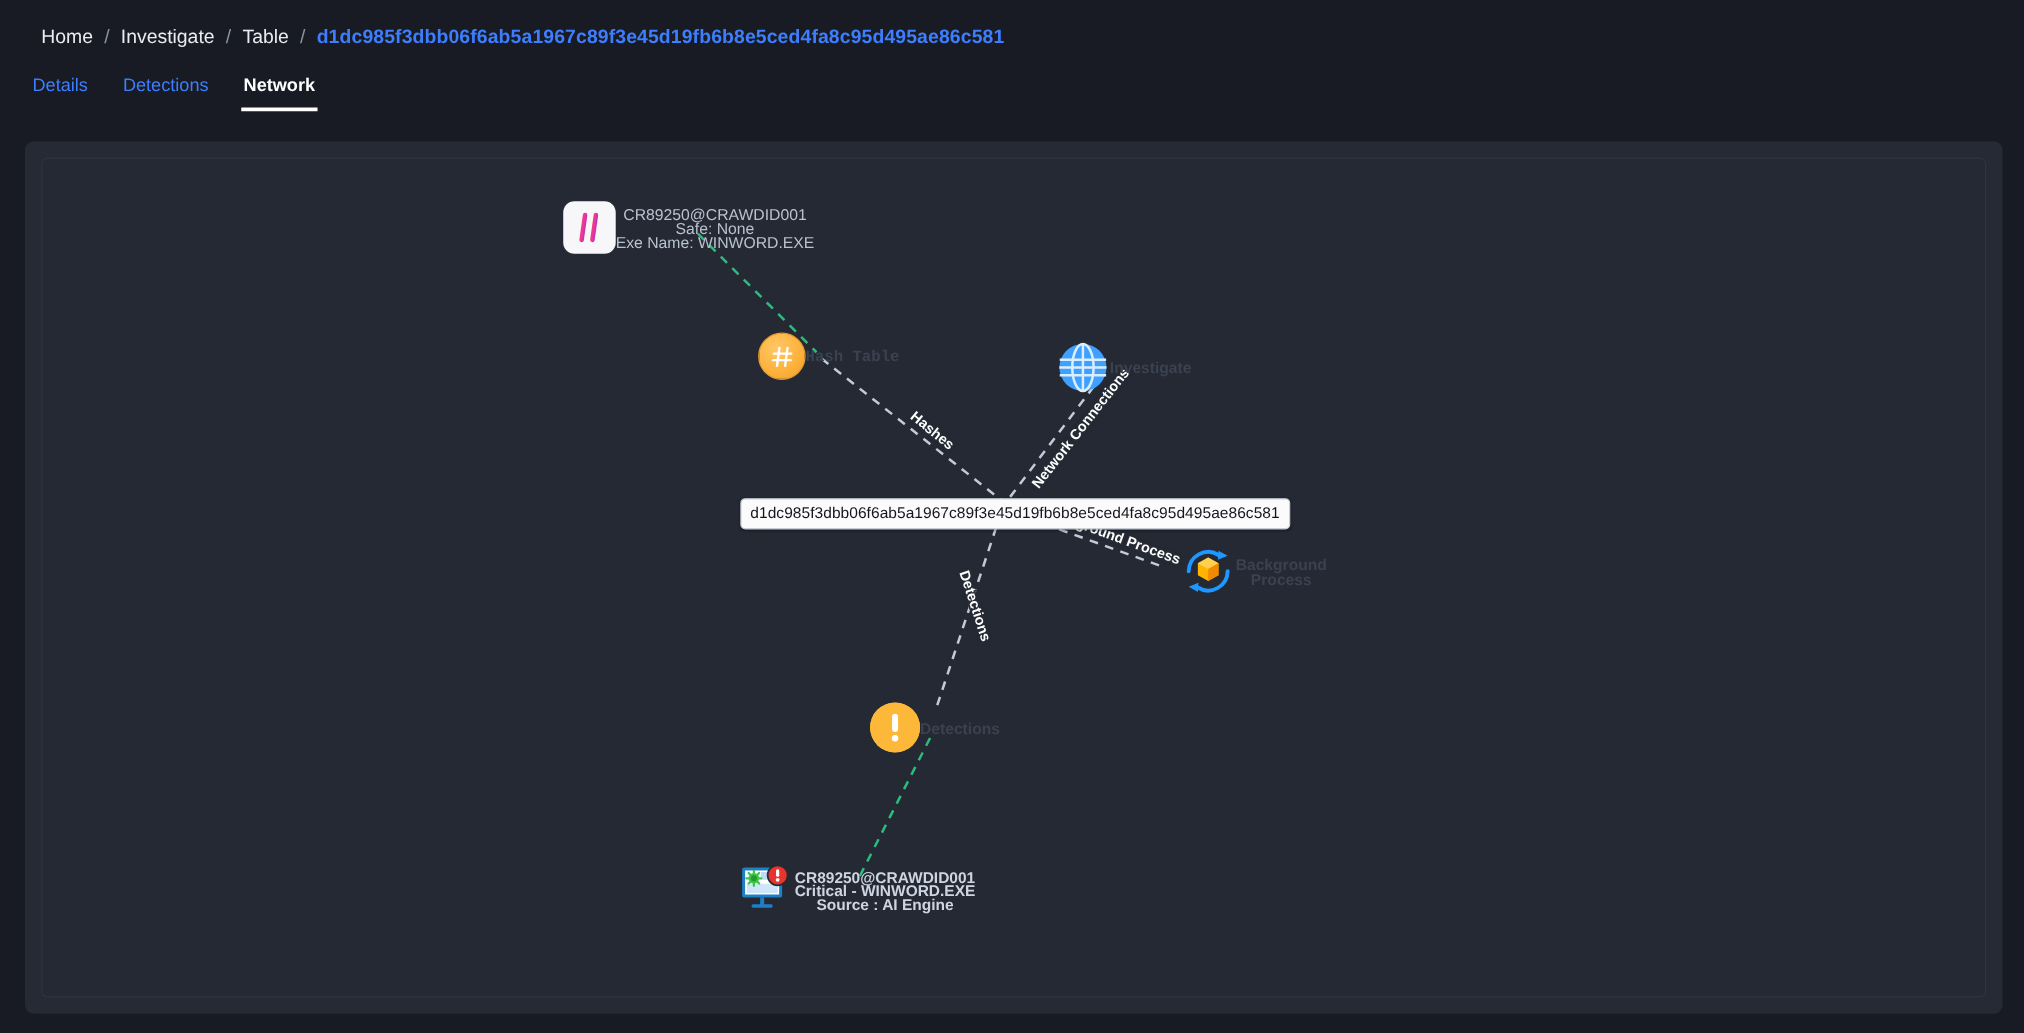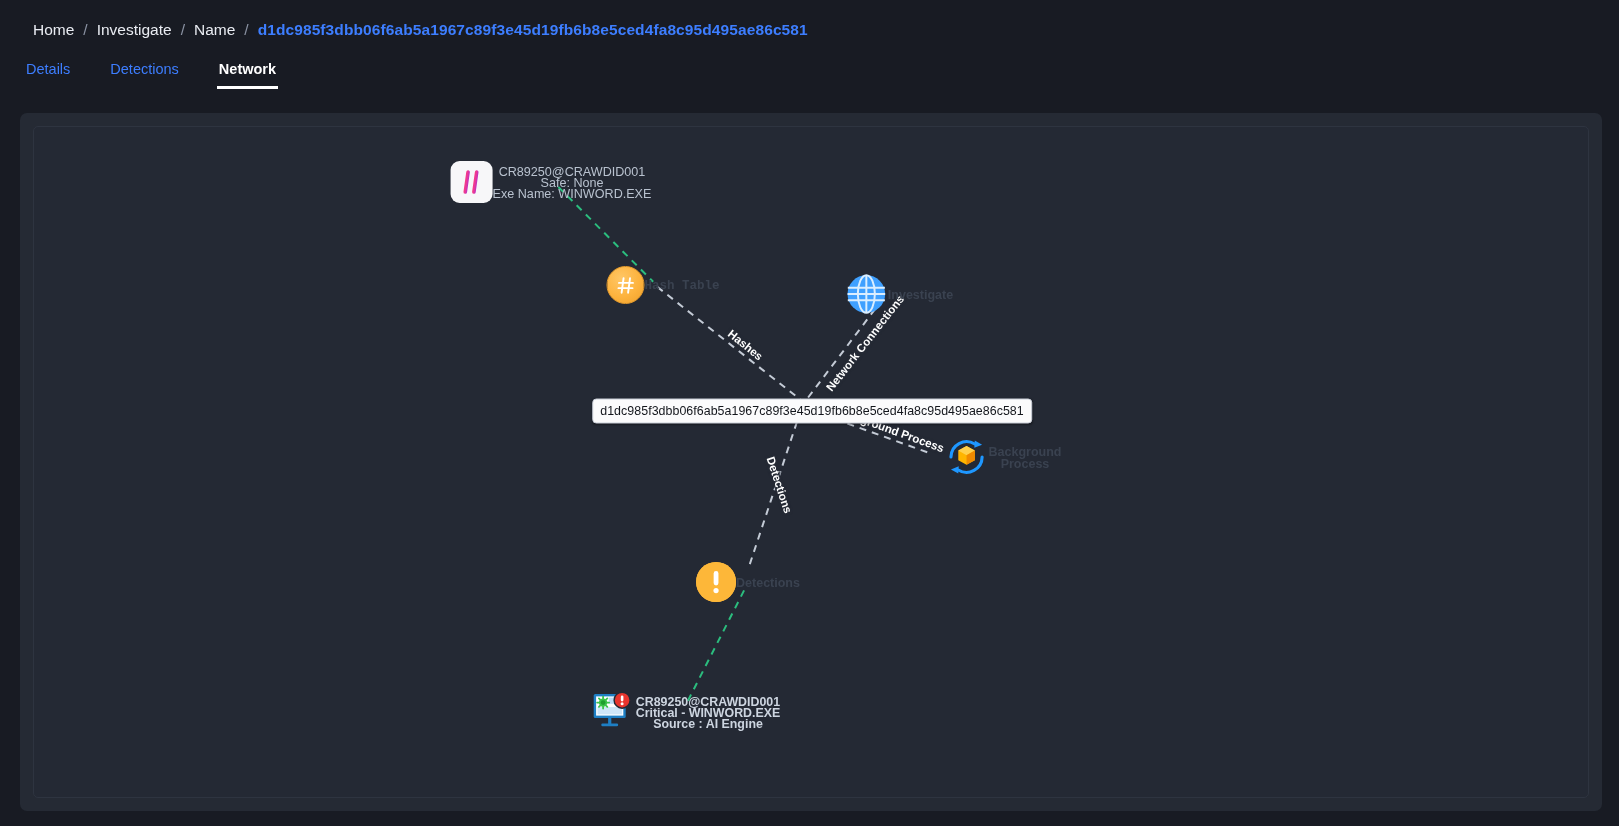--- a/index.html
+++ b/index.html
@@ -21,21 +21,21 @@
     line-height: 1;
   }
   .crumb-static { color: #e9ecf2; font-weight: 500; }
   .crumb-sep { color: #8b93a3; font-weight: 400; }
   .crumb-hash { color: #3d7eff; font-weight: 600; letter-spacing: .1px; }
 
   
   .tabs {
     display: flex;
     align-items: flex-end;
-    gap: 36px;
+    gap: 24px;
     padding: 23px 0 0 24px;
     font-size: 14.5px;
   }
   .tab {
     color: #3d7eff;
     padding: 0 2px 9px 2px;
     border-bottom: 3px solid transparent;
     font-weight: 400;
     cursor: pointer;
     white-space: nowrap;
@@ -166,21 +166,21 @@
   }
 </style>
 </head>
 <body>
 
 <div class="breadcrumb">
   <span class="crumb-static">Home</span>
   <span class="crumb-sep">/</span>
   <span class="crumb-static">Investigate</span>
   <span class="crumb-sep">/</span>
-  <span class="crumb-static">Name</span>
+  <span class="crumb-static">Table</span>
   <span class="crumb-sep">/</span>
   <span class="crumb-hash">d1dc985f3dbb06f6ab5a1967c89f3e45d19fb6b8e5ced4fa8c95d495ae86c581</span>
 </div>
 
 <div class="tabs">
   <div class="tab">Details</div>
   <div class="tab">Detections</div>
   <div class="tab active">Network</div>
 </div>
 

